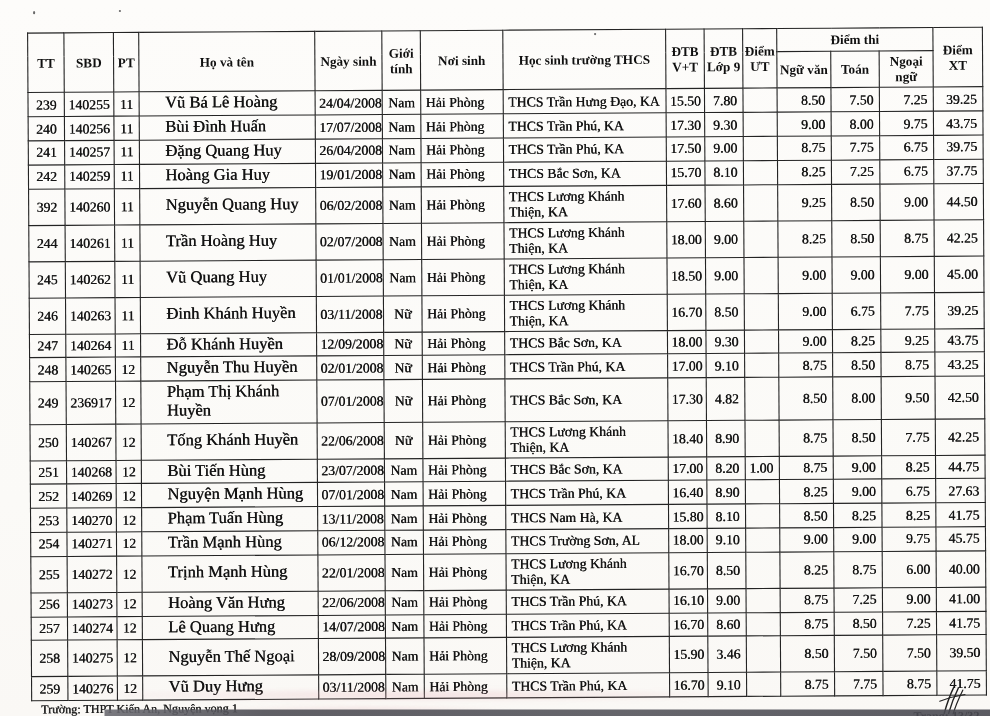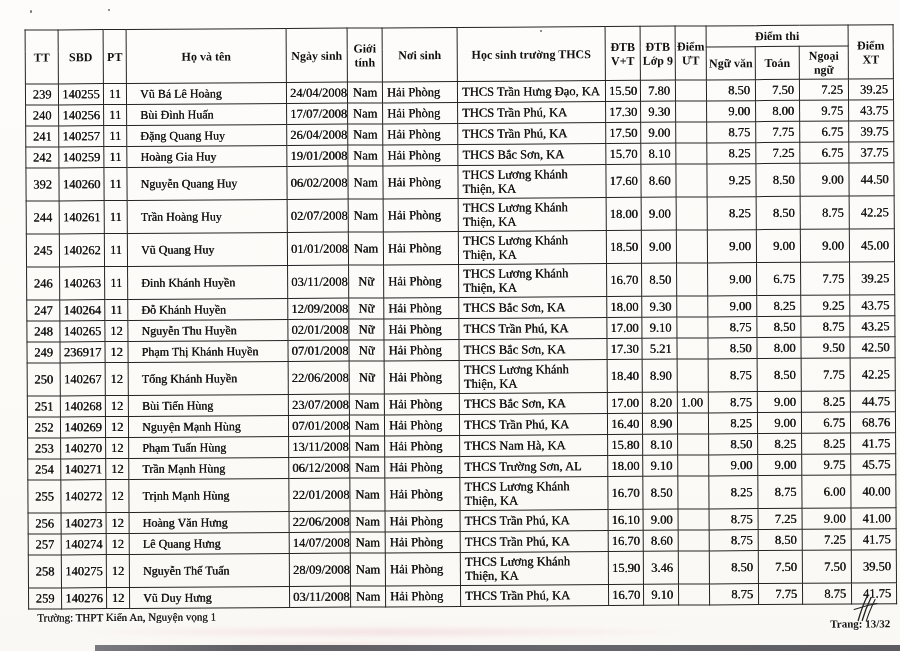--- a/index.html
+++ b/index.html
@@ -20,21 +20,21 @@
   }
   th.nowrap{white-space:nowrap;}
   td{
     font-size:12.5px;line-height:1.12;padding:2px 3px;color:#141414;
     text-shadow:0.35px 0 0 currentColor;
   }
   tr{height:21px;}
   .c{text-align:center;}
   .r{text-align:right;padding-right:5px;}
   .l{text-align:left;padding-left:4px;}
-  td.name{font-size:12px;padding-left:13px;}
+  td.name{font-size:15px;padding-left:23px;}
   .below{
     display:flex;justify-content:space-between;align-items:flex-start;
     width:868px;margin:2px 0 0 26px;
   }
   .footer-left{font-size:11px;color:#1e1e1e;text-shadow:.3px 0 0 currentColor;padding-left:9px;}
   .footer-right{
     position:relative;font-size:11px;font-weight:bold;color:#111;
     margin-top:11px;padding-right:6px;
   }
   .pen-squiggle{position:absolute;top:-22px;left:14px;width:34px;height:26px;}
@@ -277,21 +277,21 @@
         <tr>
       <td class="c">249</td>
       <td class="c">236917</td>
       <td class="c">12</td>
       <td class="l name">Phạm Thị Khánh Huyền</td>
       <td class="c">07/01/2008</td>
       <td class="c">Nữ</td>
       <td class="l">Hải Phòng</td>
       <td class="l">THCS Bắc Sơn, KA</td>
       <td class="r">17.30</td>
-      <td class="r">5.21</td>
+      <td class="r">4.82</td>
       <td class="r"></td>
       <td class="r">8.50</td>
       <td class="r">8.00</td>
       <td class="r">9.50</td>
       <td class="r">42.50</td>
     </tr>
         <tr>
       <td class="c">250</td>
       <td class="c">140267</td>
       <td class="c">12</td>
@@ -333,21 +333,21 @@
       <td class="c">07/01/2008</td>
       <td class="c">Nam</td>
       <td class="l">Hải Phòng</td>
       <td class="l">THCS Trần Phú, KA</td>
       <td class="r">16.40</td>
       <td class="r">8.90</td>
       <td class="r"></td>
       <td class="r">8.25</td>
       <td class="r">9.00</td>
       <td class="r">6.75</td>
-      <td class="r">68.76</td>
+      <td class="r">27.63</td>
     </tr>
         <tr>
       <td class="c">253</td>
       <td class="c">140270</td>
       <td class="c">12</td>
       <td class="l name">Phạm Tuấn Hùng</td>
       <td class="c">13/11/2008</td>
       <td class="c">Nam</td>
       <td class="l">Hải Phòng</td>
       <td class="l">THCS Nam Hà, KA</td>
@@ -424,21 +424,21 @@
       <td class="r"></td>
       <td class="r">8.75</td>
       <td class="r">8.50</td>
       <td class="r">7.25</td>
       <td class="r">41.75</td>
     </tr>
         <tr>
       <td class="c">258</td>
       <td class="c">140275</td>
       <td class="c">12</td>
-      <td class="l name">Nguyễn Thế Tuấn</td>
+      <td class="l name">Nguyễn Thế Ngoại</td>
       <td class="c">28/09/2008</td>
       <td class="c">Nam</td>
       <td class="l">Hải Phòng</td>
       <td class="l">THCS Lương Khánh Thiện, KA</td>
       <td class="r">15.90</td>
       <td class="r">3.46</td>
       <td class="r"></td>
       <td class="r">8.50</td>
       <td class="r">7.50</td>
       <td class="r">7.50</td>

